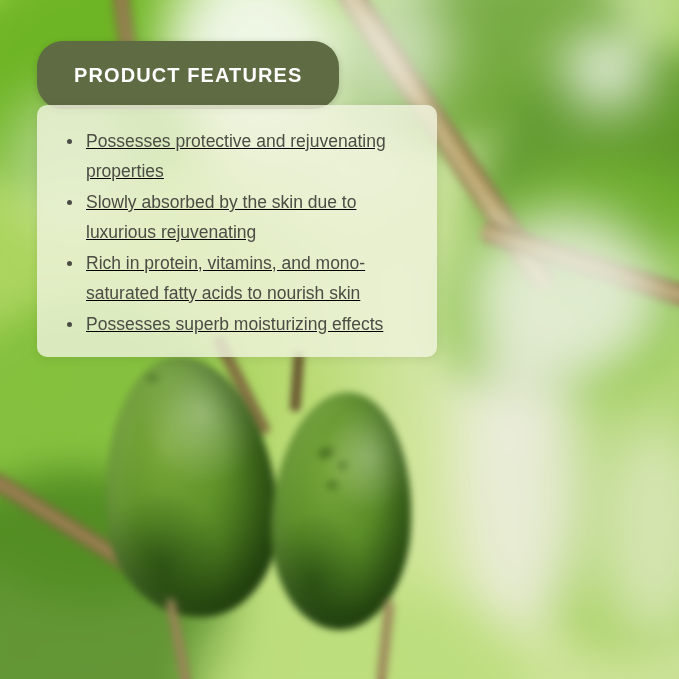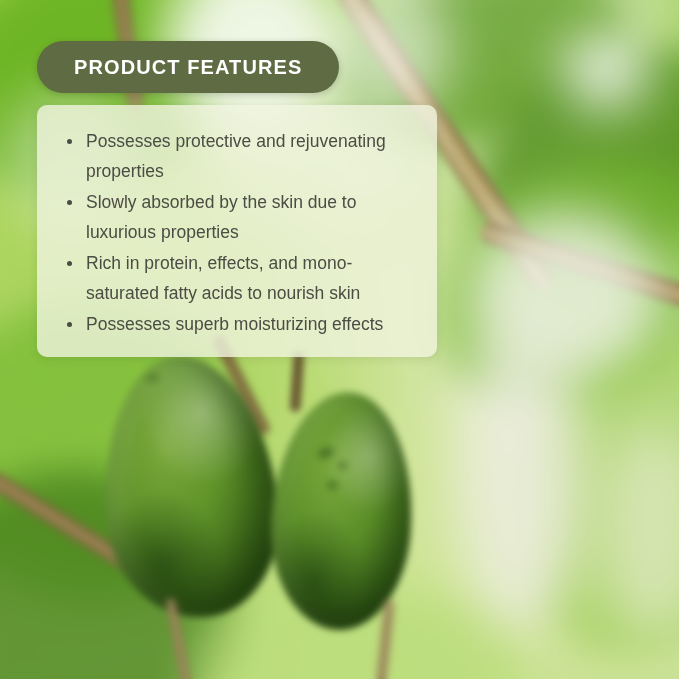--- a/index.html
+++ b/index.html
@@ -146,21 +146,21 @@
     position: absolute; inset: 0;
     backdrop-filter: blur(3px);
     -webkit-backdrop-filter: blur(3px);
     pointer-events: none;
   }
 
   
   .badge {
     position: absolute;
     left: 37px; top: 41px;
-    height: 52px;
+    height: 68px;
     padding: 0 37px;
     display: flex;
     align-items: center;
     border-radius: 26px;
     background: #5f6b42;
     box-shadow: 0 2px 7px rgba(40,50,20,.24);
     text-align: center;
   }
   .badge-text {
     color: #ffffff;
@@ -180,20 +180,21 @@
     background: rgba(240,244,222,.80);
     box-shadow: 0 2px 10px rgba(60,75,35,.12);
     box-sizing: border-box;
     padding: 22px 20px 18px 18px;
   }
 
   .feature-list {
     list-style: none;
     margin: 0;
     padding: 0;
+    text-decoration: underline;
   }
   .feature-item {
     position: relative;
     padding-left: 31px;
     margin: 0 0 2px 0;
     color: #4b4c44;
     font-size: 17.5px;
     line-height: 29.5px;
     font-family: "Liberation Sans", sans-serif;
   }
@@ -262,25 +263,25 @@
   </div>
 
   <div class="features-card">
     <ul class="feature-list">
       <li class="feature-item">
         <span class="bullet"></span>
         <span>Possesses protective and rejuvenating properties</span>
       </li>
       <li class="feature-item">
         <span class="bullet"></span>
-        <span>Slowly absorbed by the skin due to luxurious properties</span>
-      </li>
-      <li class="feature-item">
-        <span class="bullet"></span>
-        <span>Rich in protein, effects, and mono-saturated fatty acids to nourish skin</span>
+        <span>Slowly absorbed by the skin due to luxurious rejuvenating</span>
+      </li>
+      <li class="feature-item">
+        <span class="bullet"></span>
+        <span>Rich in protein, vitamins, and mono-saturated fatty acids to nourish skin</span>
       </li>
       <li class="feature-item">
         <span class="bullet"></span>
         <span>Possesses superb moisturizing effects</span>
       </li>
     </ul>
   </div>
 
 </div>
 

